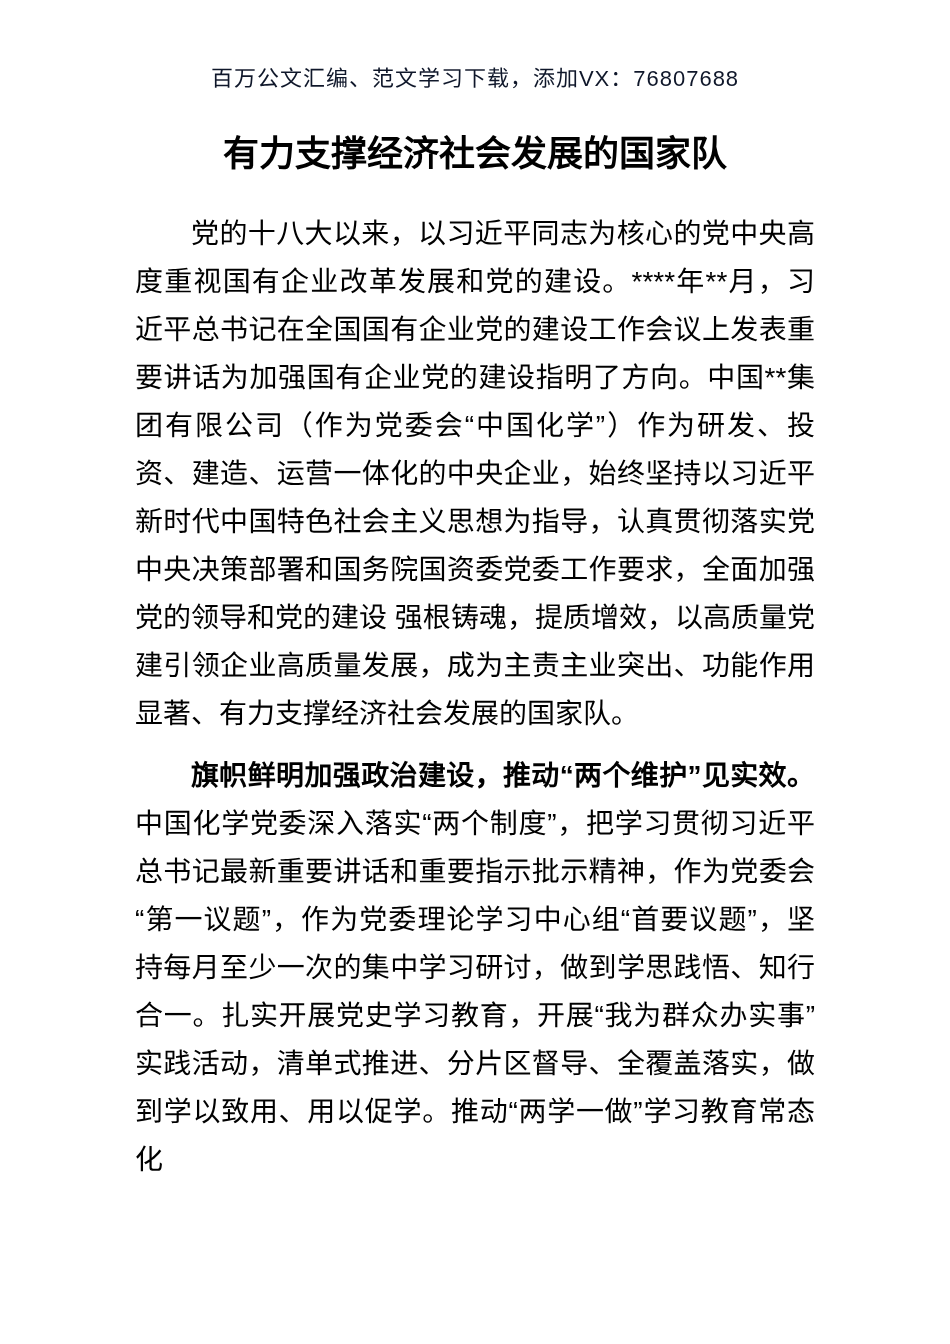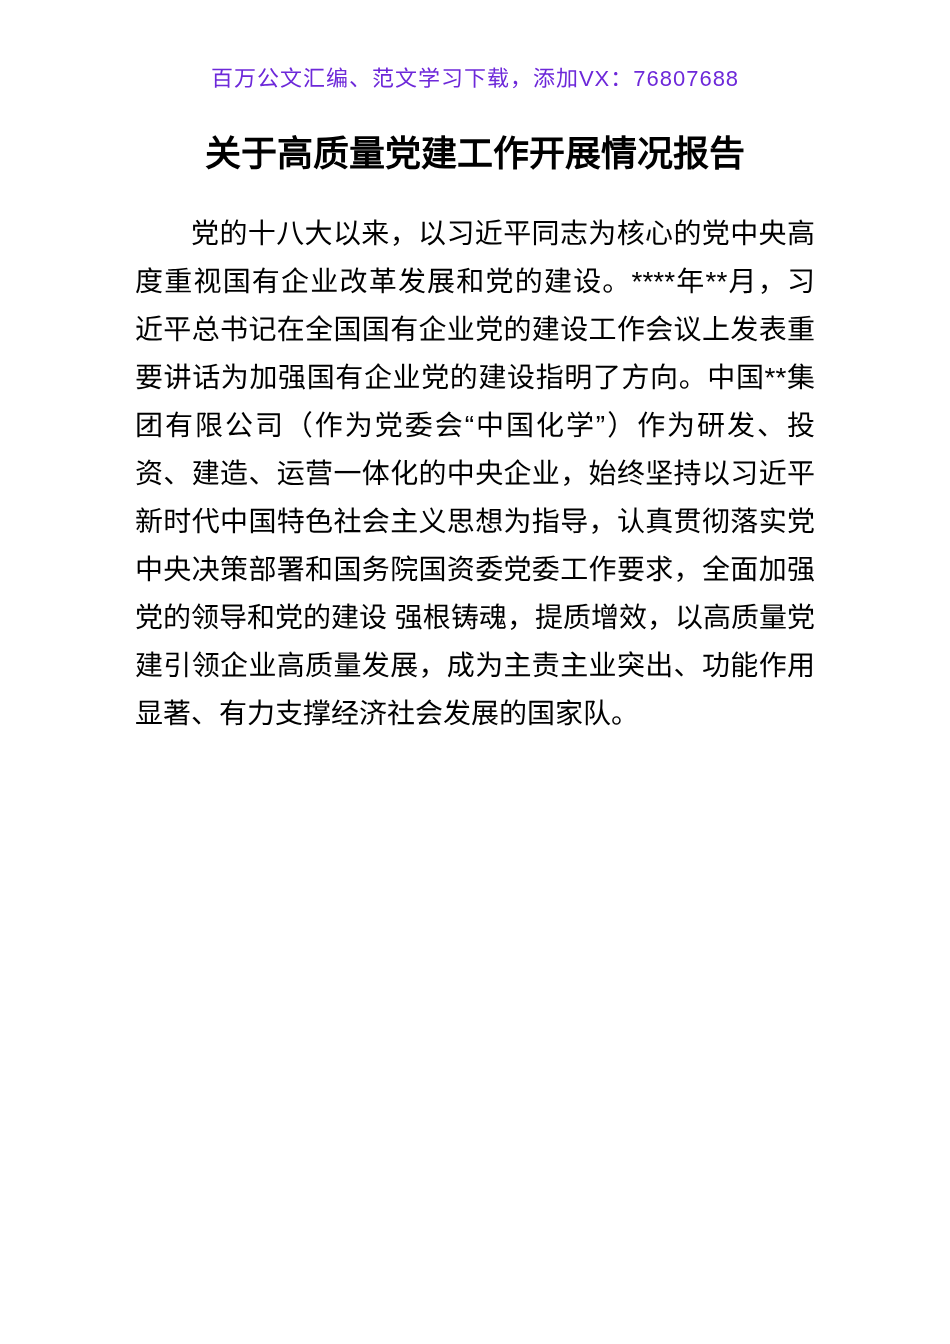--- a/index.html
+++ b/index.html
@@ -53,20 +53,21 @@
     margin-top: 14px;
   }
   .run-bold {
     font-weight: bold;
   }
 </style>
 </head>
 <body>
 
 <div class="page">
-  <div class="watermark" style="color: #6d28d9;">百万公文汇编、范文学习下载，添加VX：76807688</div>
+  <div class="watermark" style="color: #0f172a;">百万公文汇编、范文学习下载，添加VX：76807688</div>
 
-  <h1 class="doc-title">关于高质量党建工作开展情况报告</h1>
+  <h1 class="doc-title">有力支撑经济社会发展的国家队</h1>
 
   <div class="doc-body" id="doc-body">
       <p class="para"><span class="run">党的十八大以来，以习近平同志为核心的党中央高度重视国有企业改革发展和党的建设。****年**月，习近平总书记在全国国有企业党的建设工作会议上发表重要讲话为加强国有企业党的建设指明了方向。中国**集团有限公司（作为党委会“中国化学”）作为研发、投资、建造、运营一体化的中央企业，始终坚持以习近平新时代中国特色社会主义思想为指导，认真贯彻落实党中央决策部署和国务院国资委党委工作要求，全面加强党的领导和党的建设 强根铸魂，提质增效，以高质量党建引领企业高质量发展，成为主责主业突出、功能作用显著、有力支撑经济社会发展的国家队。</span></p>
+      <p class="para"><span class="run-bold">旗帜鲜明加强政治建设，推动“两个维护”见实效。</span><span class="run">中国化学党委深入落实“两个制度”，把学习贯彻习近平总书记最新重要讲话和重要指示批示精神，作为党委会“第一议题”，作为党委理论学习中心组“首要议题”，坚持每月至少一次的集中学习研讨，做到学思践悟、知行合一。扎实开展党史学习教育，开展“我为群众办实事”实践活动，清单式推进、分片区督导、全覆盖落实，做到学以致用、用以促学。推动“两学一做”学习教育常态化</span></p>
     </div>
 </div>
 
 </body></html>

